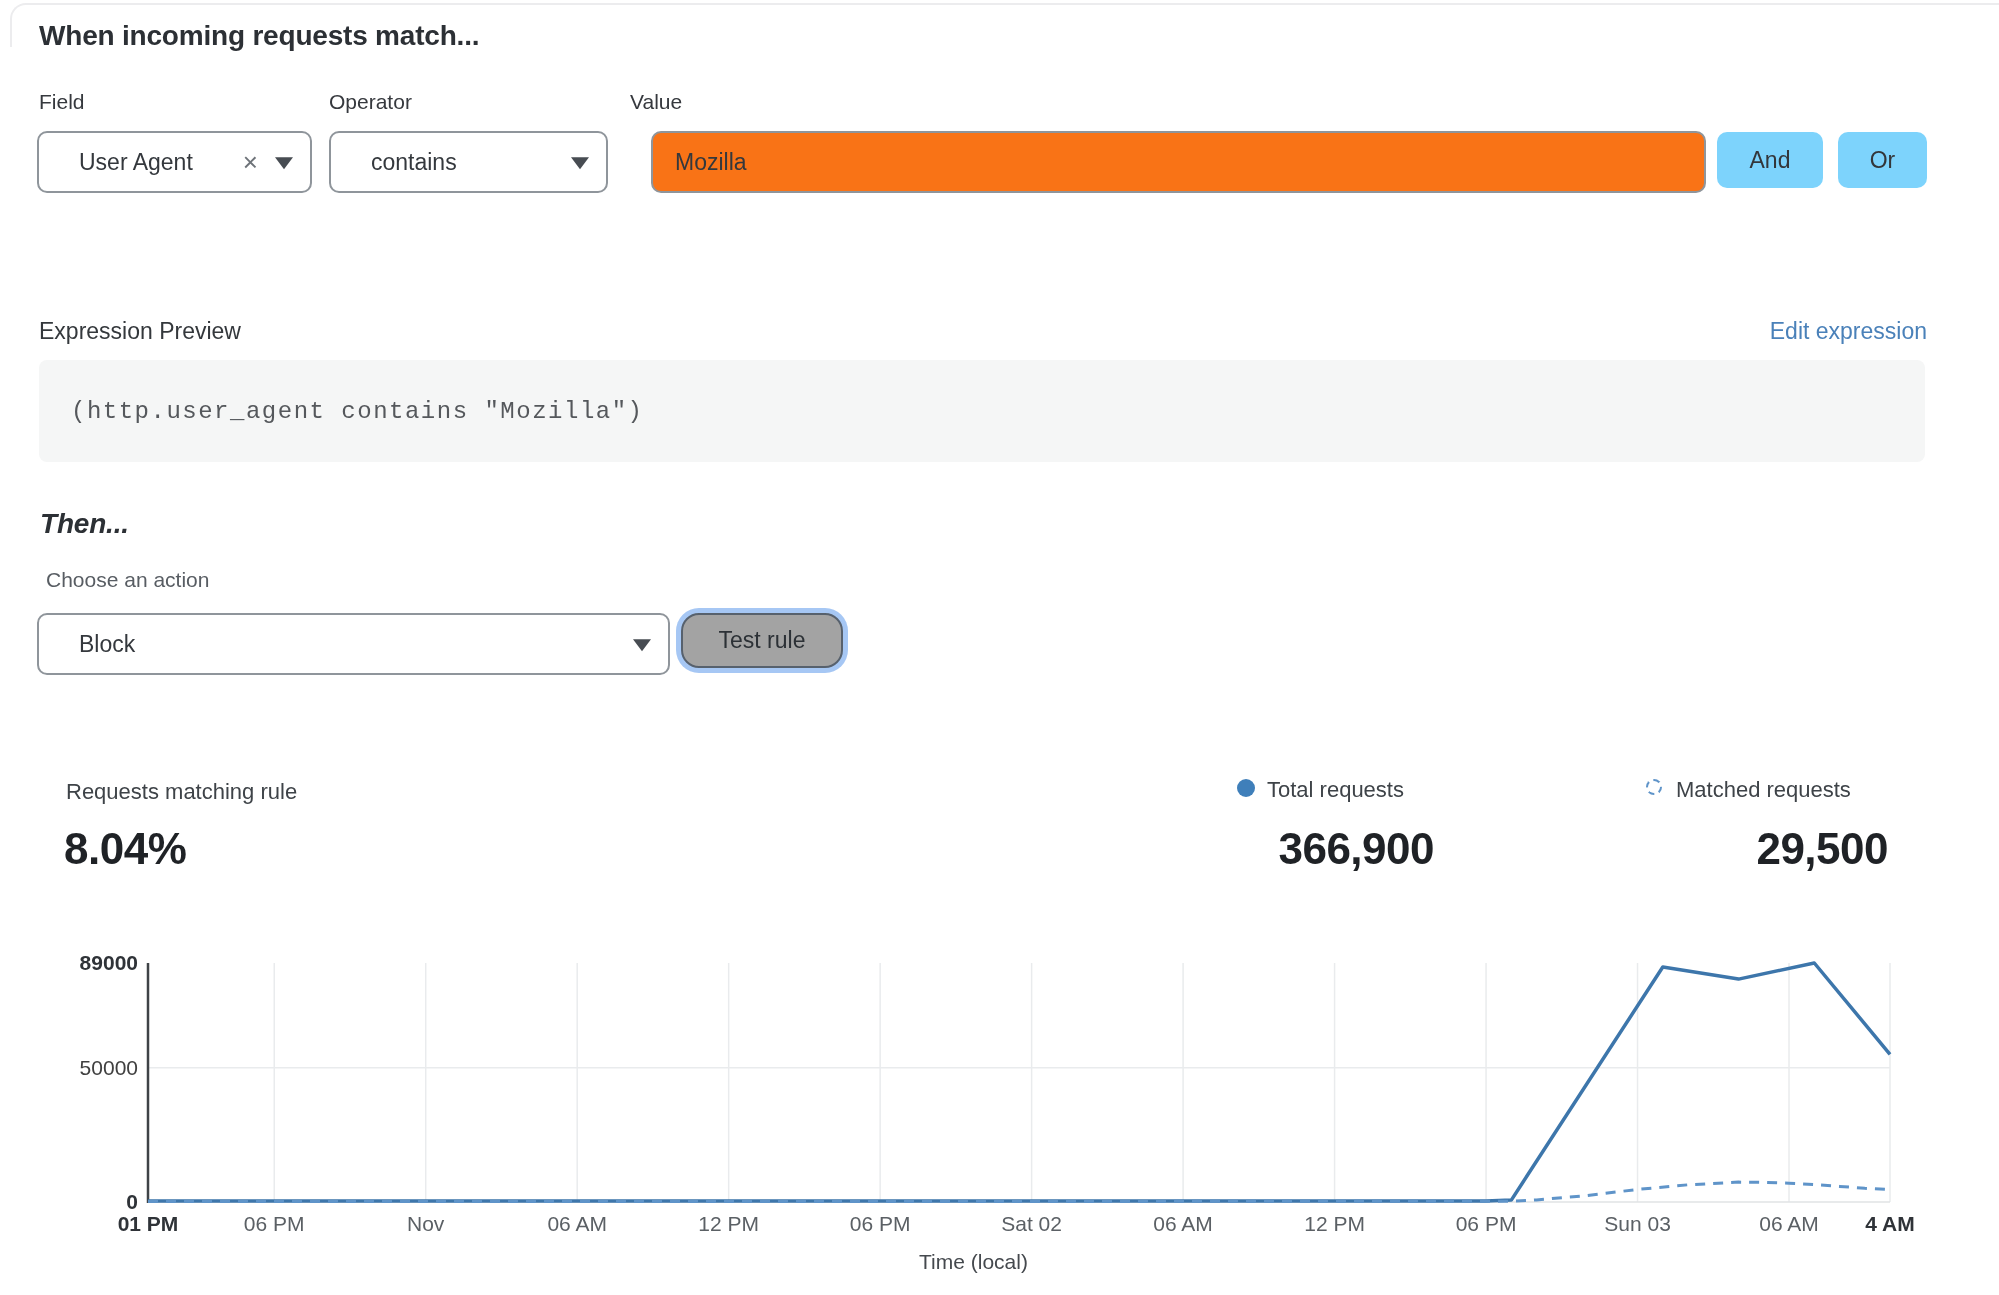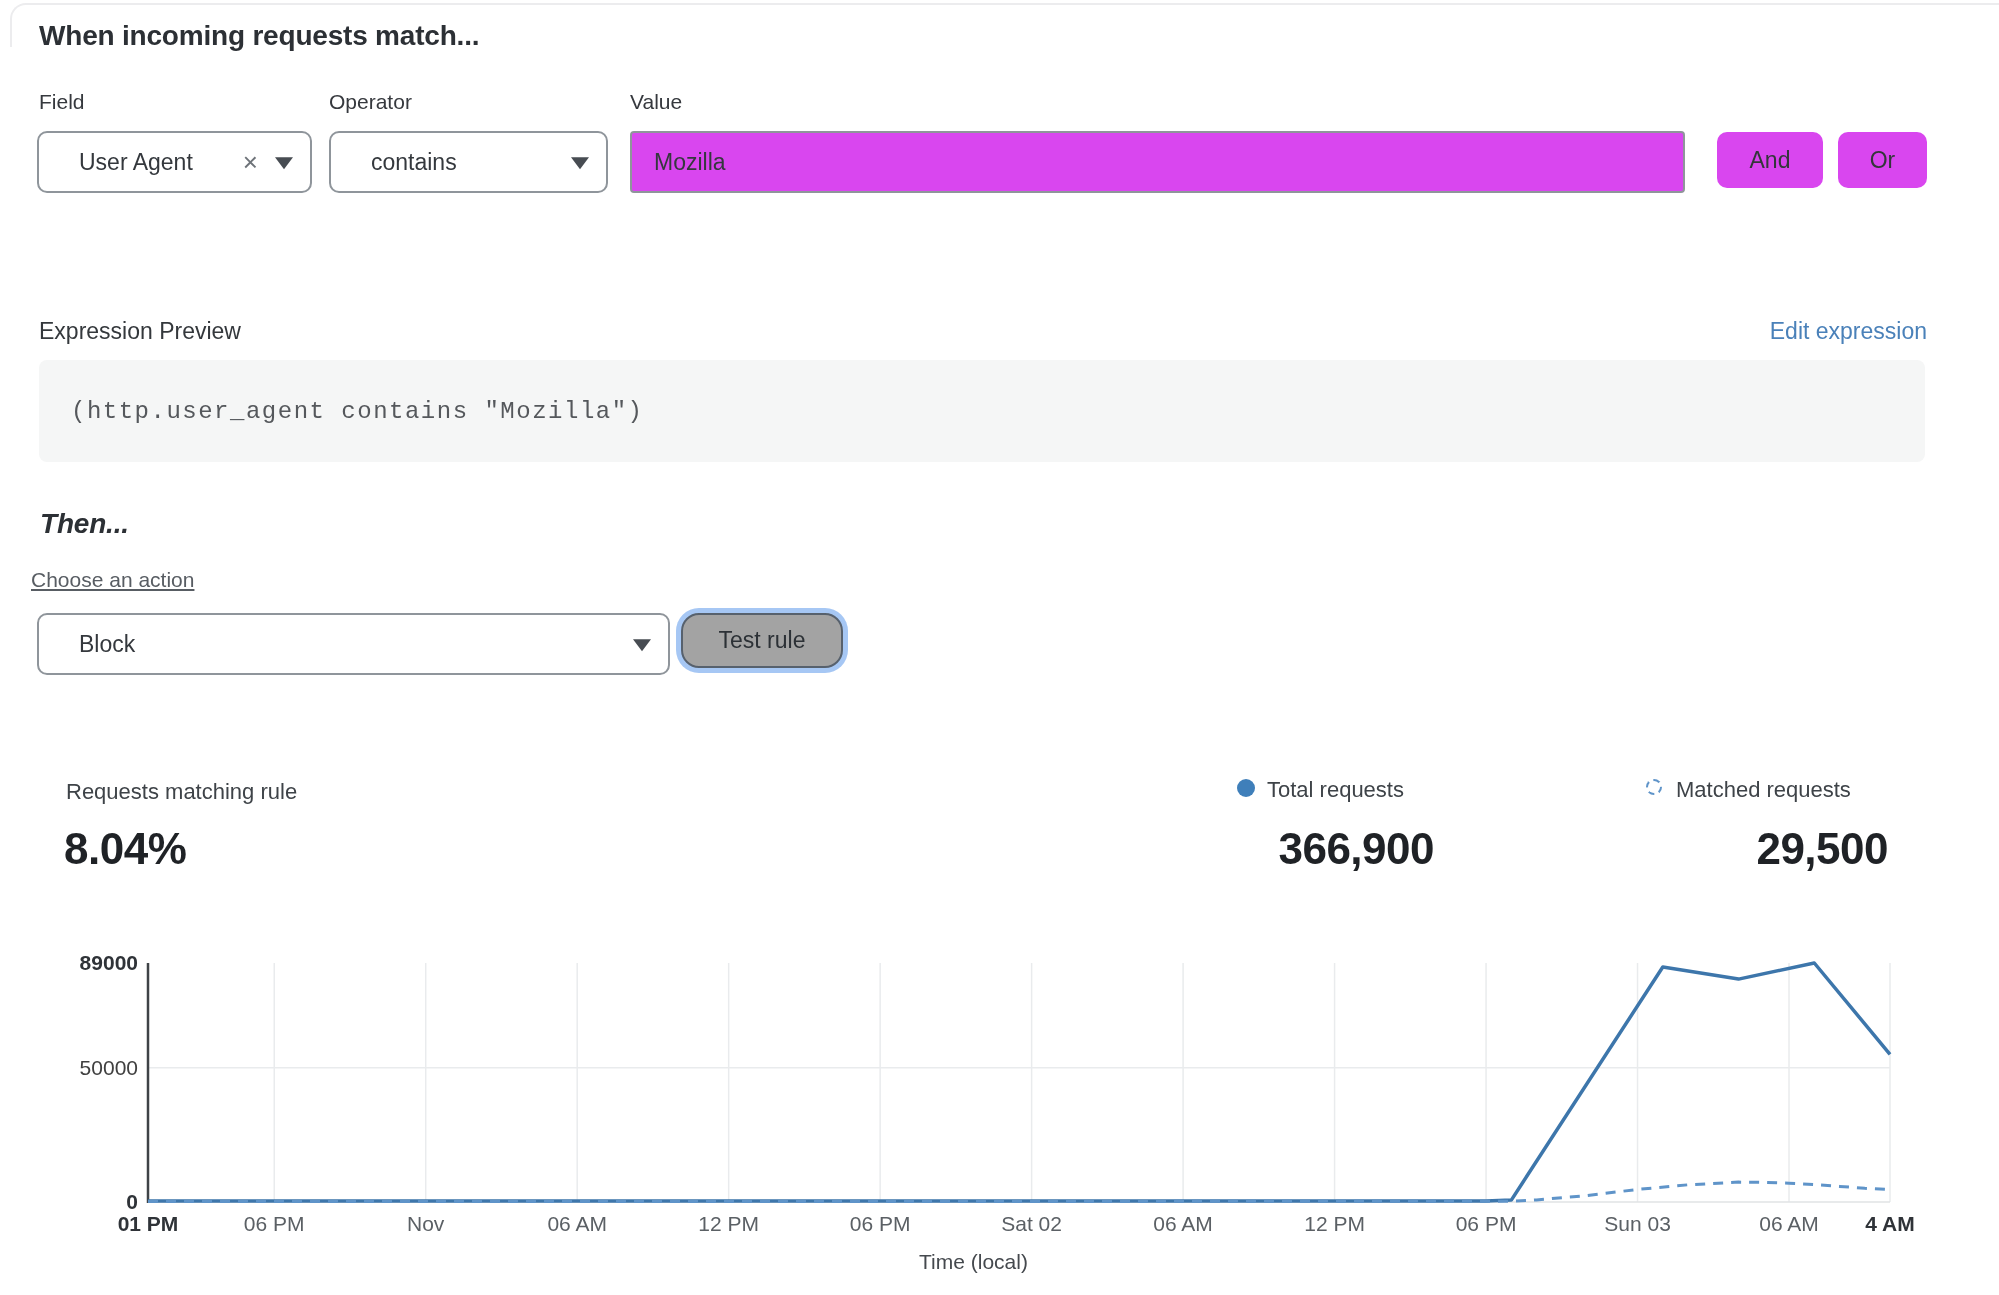--- a/index.html
+++ b/index.html
@@ -19,25 +19,25 @@
   .chip { position:absolute; height:62px; background:#fff; border:2px solid #8f959b;
           border-radius:10px; display:flex; align-items:center; font-size:23px; color:#34383d;
           cursor:pointer; }
   .chip .txt { padding-left:40px; }
   .x-glyph { position:absolute; right:52px; top:50%; transform:translateY(-50%);
              font-size:26px; color:#6e7379; line-height:1; }
   .caret { position:absolute; right:17px; top:50%; transform:translateY(-40%);
            width:0; height:0; border-left:9px solid transparent; border-right:9px solid transparent;
            border-top:12px solid #474c52; }
 
-  .text-input { position:absolute; height:62px; background:#d946ef; border:2px solid #8f959b;
-                border-radius:4px; font-size:23px; color:#34383d; padding-left:22px;
-                font-family:"Liberation Sans", sans-serif; }
+  .text-input { position:absolute; height:62px; background:#f97316; border:2px solid #8f959b;
+                border-radius:10px; font-size:23px; color:#34383d; padding-left:22px;
+                font-family:"Liberation Sans", sans-serif;margin-left:21px; }
 
-  .gray-btn { position:absolute; height:56px; background:#d946ef; border:none; border-radius:10px;
+  .gray-btn { position:absolute; height:56px; background:#7dd3fc; border:none; border-radius:10px;
               font-size:23px; color:#33363a; font-family:"Liberation Sans", sans-serif; cursor:pointer;
               display:flex; align-items:center; justify-content:center; }
 
   .link { font-size:23px; color:#4a81b9; cursor:pointer; }
 
   .code-block { position:absolute; left:39px; top:360px; width:1886px; height:102px;
                 background:#f5f6f6; border-radius:8px; }
   .code-text { position:absolute; left:32px; top:50%; transform:translateY(-50%);
                font-family:"Liberation Mono", monospace; font-size:24px; color:#55585c;
                letter-spacing:1.5px; white-space:pre; }
@@ -87,21 +87,21 @@
 <button class="gray-btn" style="left:1838px; top:132px; width:89px;">Or</button>
 
 <div class="abs" style="left:39px; top:318px; font-size:23px; color:#34383c;">Expression Preview</div>
 <div class="abs link" style="top:318px; right:72px;">Edit expression</div>
 
 <div class="code-block">
   <div class="code-text">(http.user_agent contains "Mozilla")</div>
 </div>
 
 <div class="abs h1" style="left:40px; top:508px;font-style:italic;">Then...</div>
-<div class="abs gray-label" style="left:31px; top:568px;text-decoration:underline;">Choose an action</div>
+<div class="abs gray-label" style="left:46px; top:568px;">Choose an action</div>
 
 <div class="chip" style="left:37px; top:613px; width:633px;">
   <span class="txt">Block</span>
   <span class="caret"></span>
 </div>
 
 <button class="test-btn">Test rule</button>
 
 <div class="abs stat-label" style="left:66px; top:779px;">Requests matching rule</div>
 <div class="abs stat-num" style="left:64px; top:824px;">8.04%</div>

